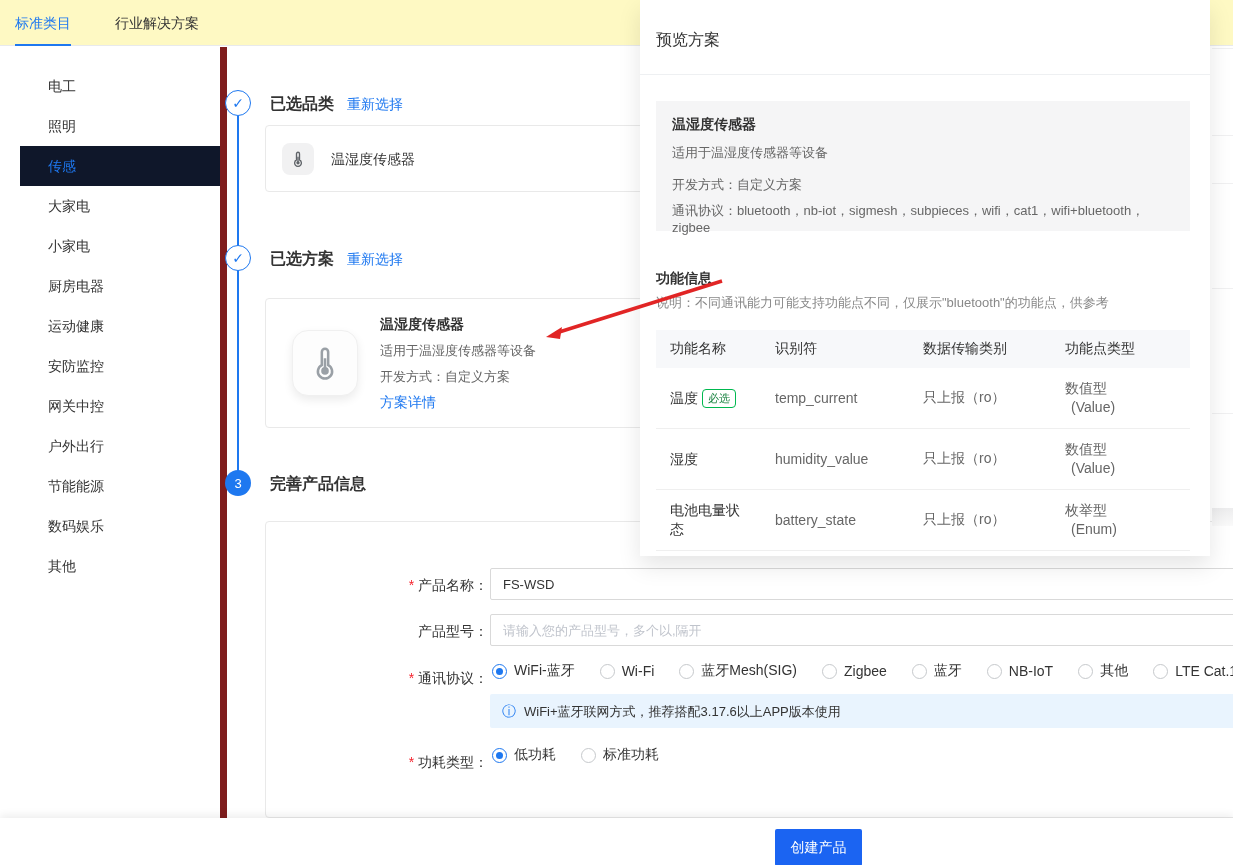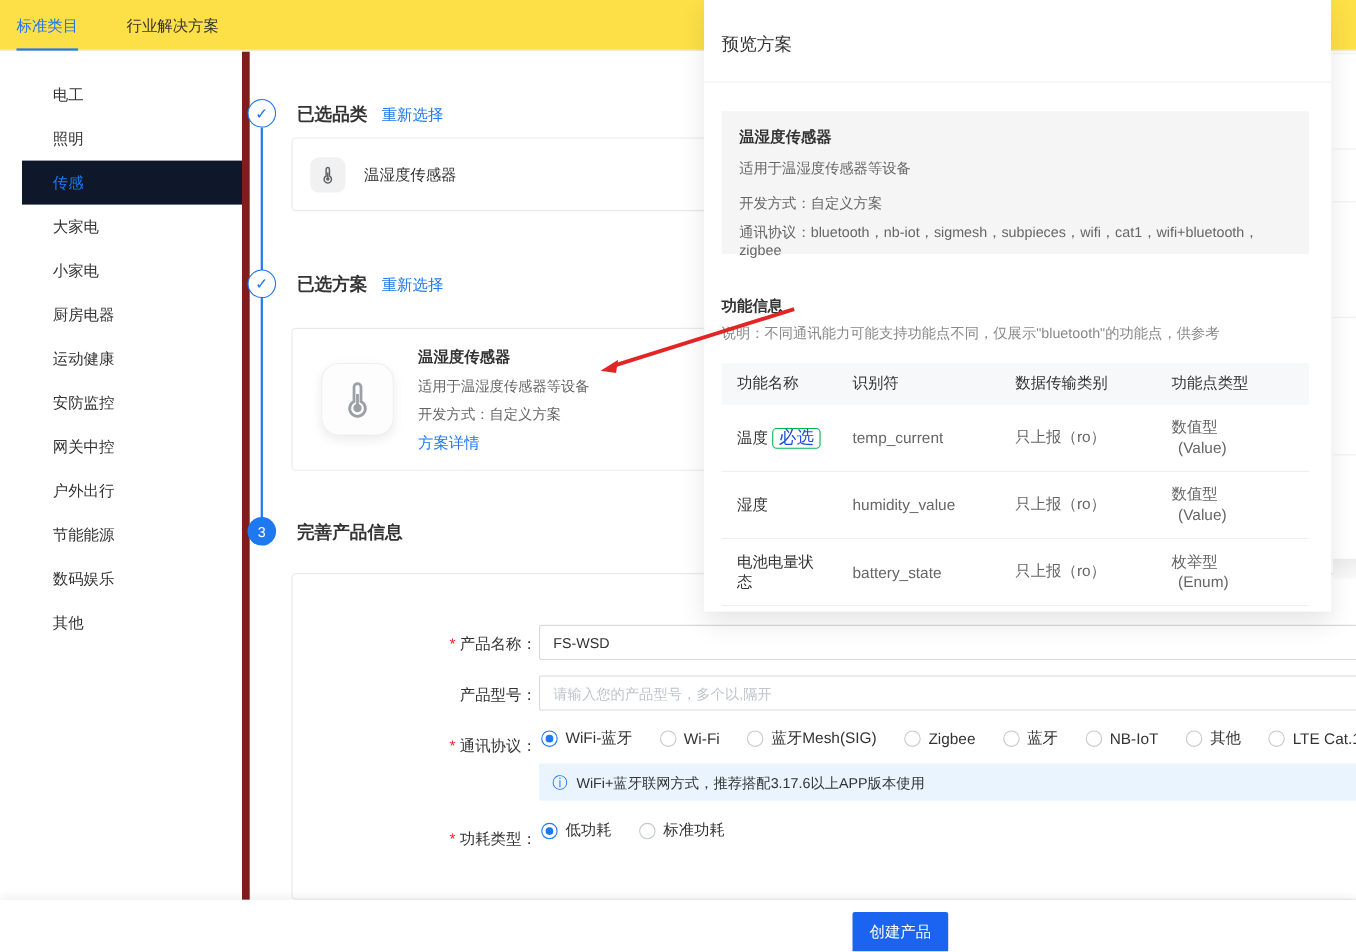--- a/index.html
+++ b/index.html
@@ -1,21 +1,21 @@
 <!DOCTYPE html>
 <html><head>
 <meta charset="utf-8">
 <style>
   * { margin:0; padding:0; box-sizing:border-box; }
   html,body { width:1233px; height:865px; }
   body { font-family:"Liberation Sans","DejaVu Sans",sans-serif; background:#fff; color:#333; }
   #app { position:relative; width:1233px; height:865px; overflow:hidden; background:#fff; }
 
   
-  .tabbar { position:absolute; left:0; top:0; width:1233px; height:46px; border-bottom:1px solid #e8eaec; background:#fde047; }
+  .tabbar { position:absolute; left:0; top:0; width:1233px; height:46px; border-bottom:1px solid #e8eaec; background:#fef9c3; }
   .tab { position:absolute; top:0; height:46px; line-height:46px; font-size:14px; color:#333; cursor:pointer; }
   .tab-std { left:15px; }
   .tab-ind { left:115px; }
   .tab.selected { color:#1e78f0; }
   .tab.selected::after { content:""; position:absolute; left:0; right:0; bottom:0; height:2px; background:#1e78f0; }
 
   
   .sidebar { position:absolute; left:0; top:47px; width:207px; height:771px; border-right:7px solid #7f1d1d; background:#fff;margin-left:20px; }
   .side-item { height:40px; line-height:40px; padding-left:28px; font-size:14px; color:#333; cursor:pointer; }
   .side-list { padding-top:19px; }
@@ -71,21 +71,21 @@
   .pv-gap { margin-bottom:14px; }
   .pv-func-title { position:absolute; left:16px; top:270px; font-size:14px; font-weight:bold; color:#333; }
   .pv-note { position:absolute; left:16px; top:294px; font-size:13px; color:#888; }
   .pv-table { position:absolute; left:16px; top:330px; width:534px; font-size:14px; }
   .pv-tr { display:grid; grid-template-columns:105px 148px 142px 139px; align-items:center; }
   .pv-th { height:38px; background:#f7f8fa; color:#333; }
   .pv-row { height:61px; border-bottom:1px solid #efefef; color:#666; }
   .pv-cell { padding-left:14px; }
   .pv-cell-name { color:#333; }
   .pv-name-wrap { display:inline-block; max-width:78px; line-height:19px; vertical-align:middle; }
-  .tag { display:inline-block; margin-left:4px; padding:0 5px; font-size:16px; line-height:17px; color:#1d4ed8; border:1px solid #00b84f; border-radius:4px; vertical-align:middle; }
+  .tag { display:inline-block; margin-left:4px; padding:0 5px; font-size:11px; line-height:17px; color:#15803d; border:1px solid #00b84f; border-radius:4px; vertical-align:middle; }
   .type-l2 { padding-left:6px; }
   .type-cell { line-height:19px; }
 
   
   .bg-line { position:absolute; left:1212px; width:21px; height:1px; background:#f0f0f1; }
   .bg-blob { position:absolute; left:1212px; top:508px; width:21px; height:18px; background:linear-gradient(#ededee,#fafafa); }
 
   
   .anno { position:absolute; left:0; top:0; width:1233px; height:865px; pointer-events:none; z-index:9; }
 </style>

